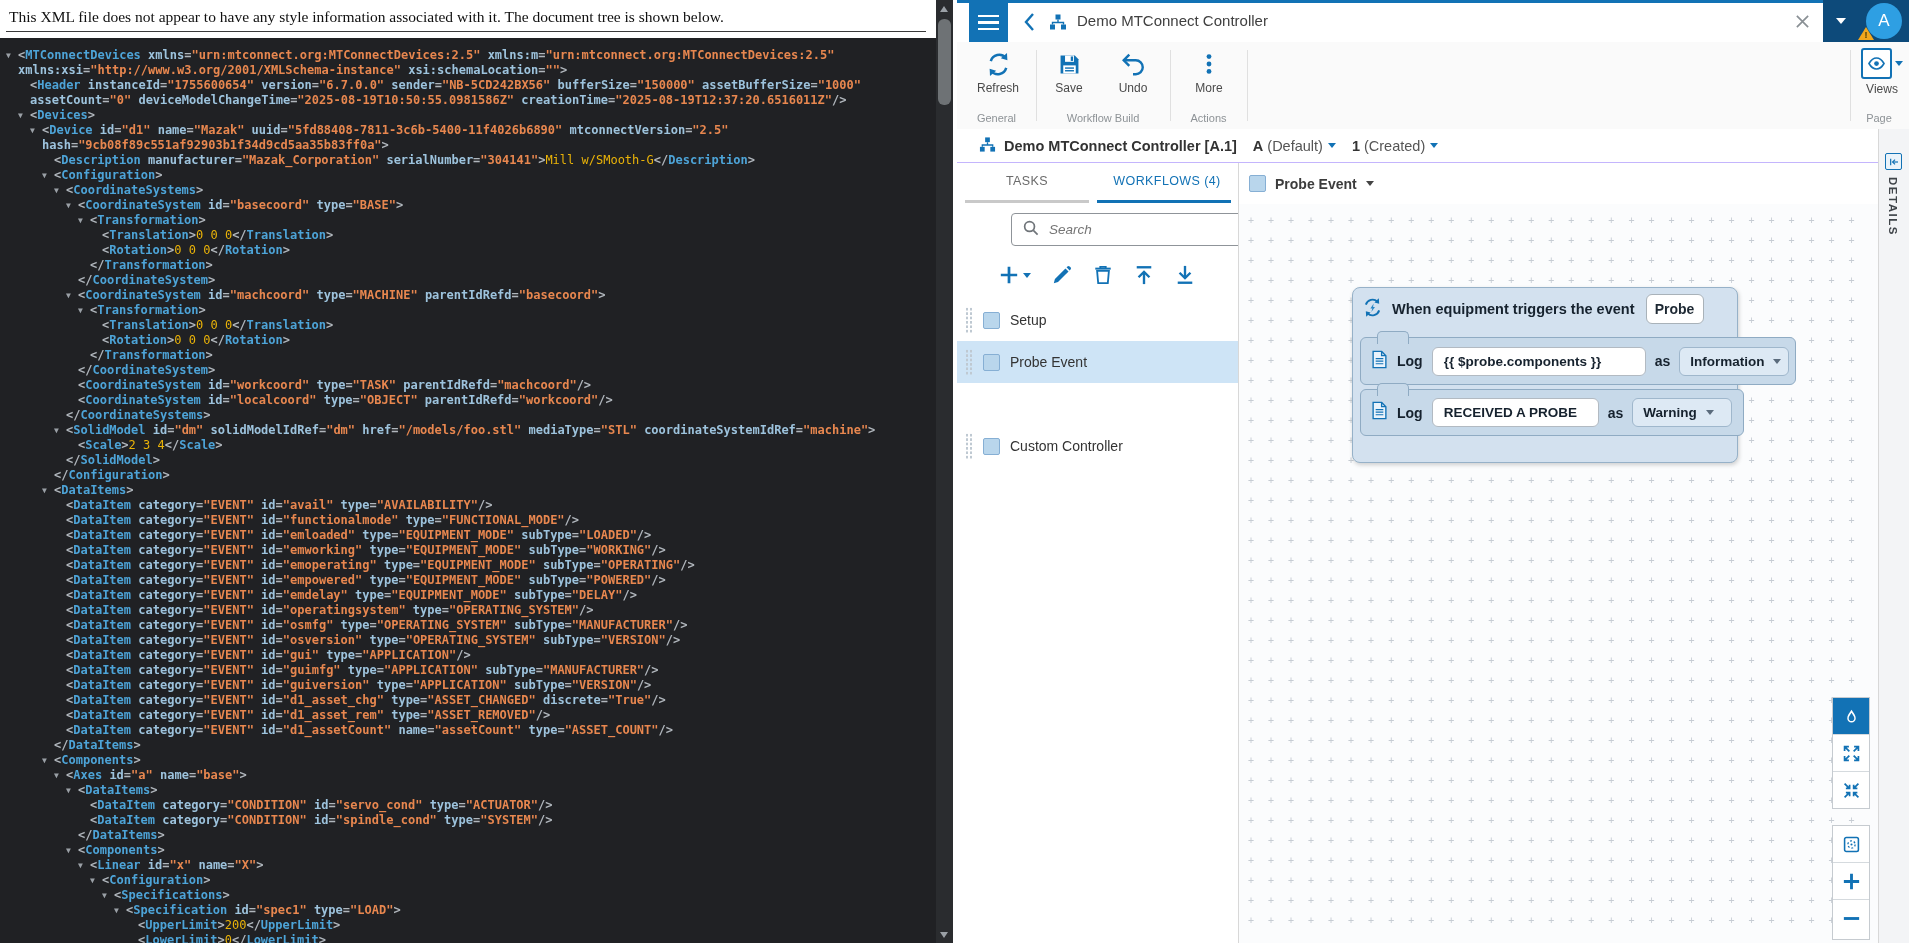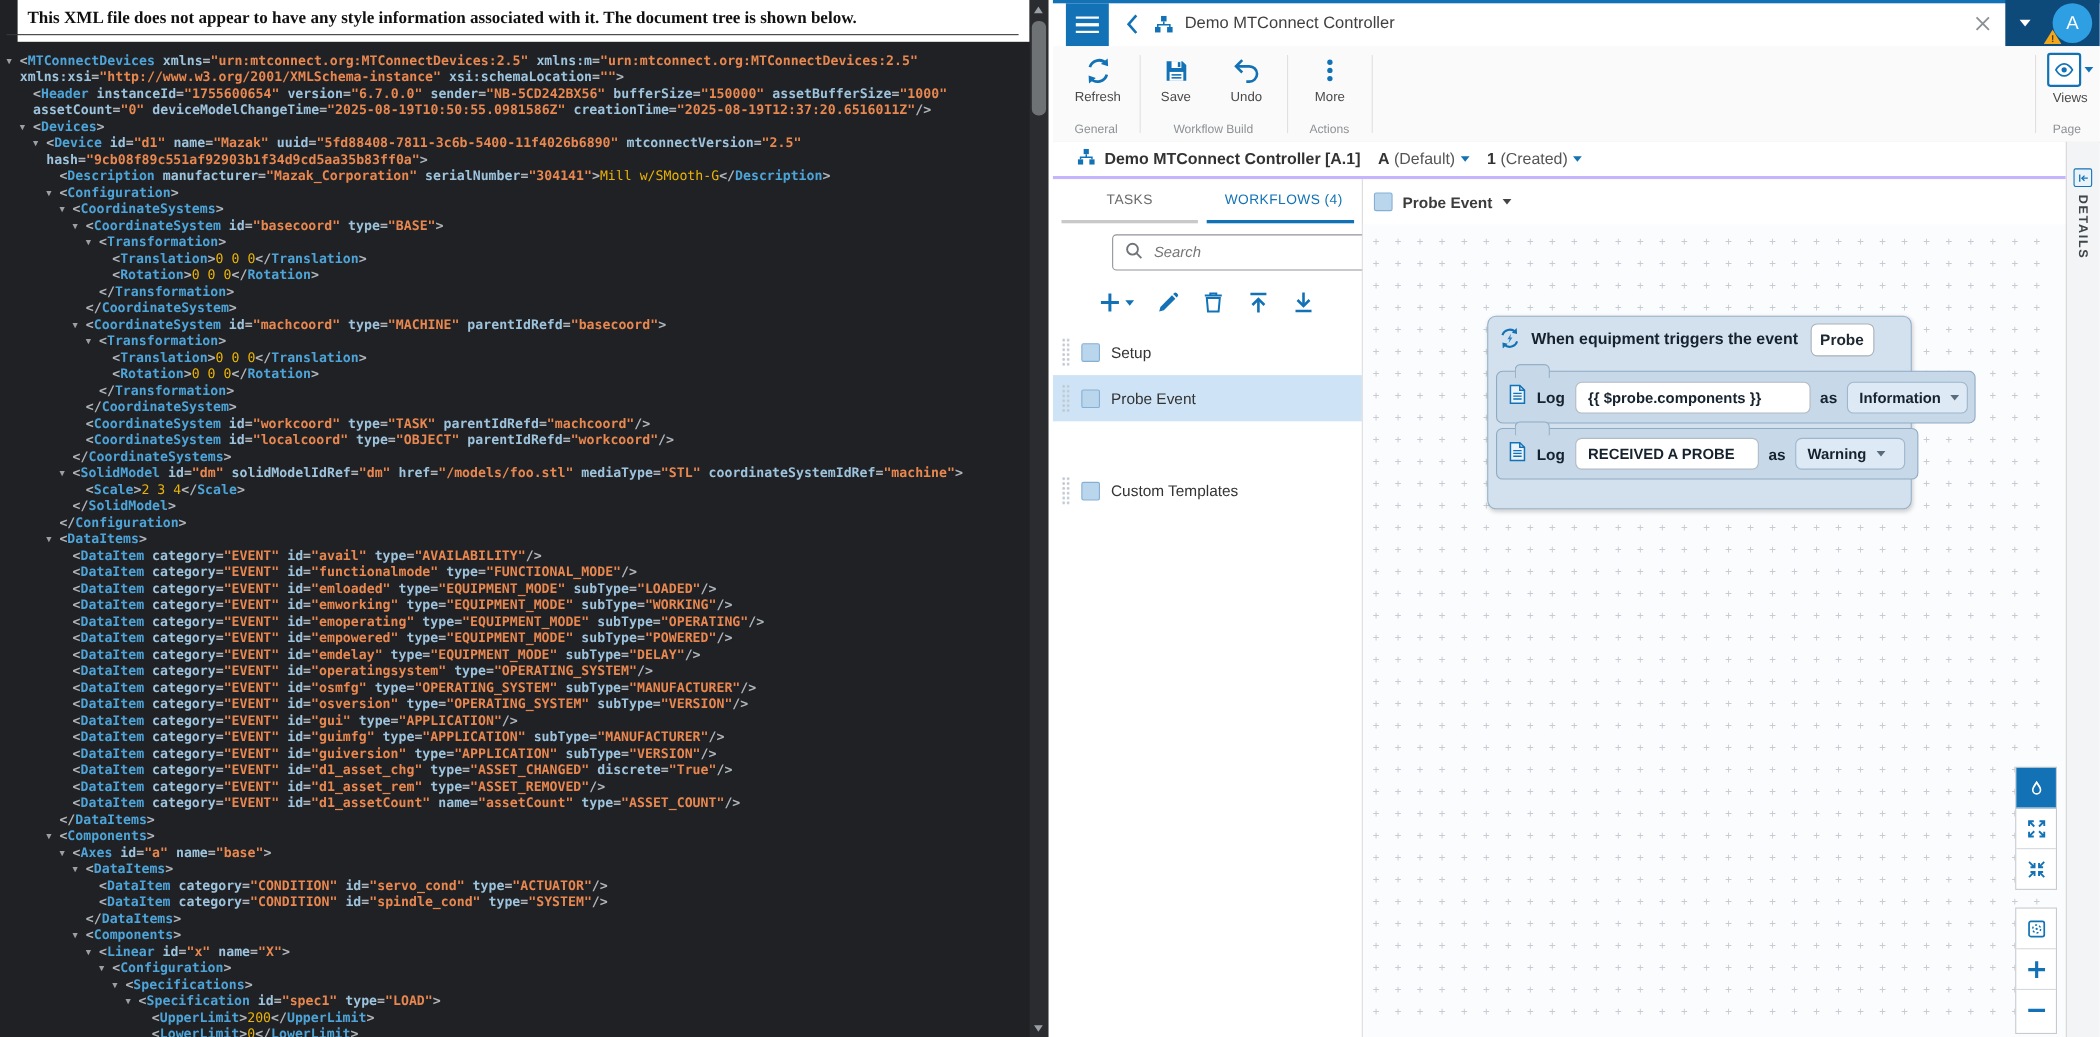--- a/index.html
+++ b/index.html
@@ -1,22 +1,22 @@
 <!DOCTYPE html>
 <html><head>
 <meta charset="utf-8">
 <style>
   html,body{margin:0;padding:0;background:#e8e8e8;}
   .screen{position:relative;width:1909px;height:943px;overflow:hidden;background:#fff;
           font-family:"Liberation Sans",sans-serif;}
 
   
   .xmlpanel{position:absolute;left:0;top:0;width:953px;height:943px;background:#202124;}
-  .banner{position:absolute;top:0;left:16px;right:17px;height:38px;background:#fff;color:#101010;
-          font-family:"Liberation Serif",serif;font-size:15.5px;padding:8px 10px 0 9px;box-sizing:border-box;font-weight:bold;}
+  .banner{position:absolute;top:0;left:0;right:17px;height:38px;background:#fff;color:#101010;
+          font-family:"Liberation Serif",serif;font-size:15.5px;padding:8px 10px 0 9px;box-sizing:border-box;}
   .banner-rule{position:absolute;top:31px;left:6px;right:27px;height:0;border:0;border-top:1.5px solid #3a3a3a;}
   .xmltree{position:absolute;top:38px;left:0;width:936px;bottom:0;overflow:hidden;
            font-family:"DejaVu Sans Mono",monospace;font-size:12px;line-height:15px;font-weight:600;
            padding-top:10px;white-space:pre;}
   .line{padding-left:calc(18px + var(--l)*12px);}
   .arrow{display:inline-block;width:12px;margin-left:-12px;color:#9aa0a6;font-size:8px;vertical-align:1px;cursor:pointer;}
   .t{color:#4da4d8;} .n{color:#9dc3dd;} .v{color:#e8874f;} .p{color:#b0b6bc;}
   .x{color:#eab308;font-weight:400;}
   .xscroll{position:absolute;top:0;right:0;width:17px;height:100%;background:#2a2c2f;cursor:pointer;}
   .sb-thumb{position:absolute;top:19px;left:2px;width:13px;height:86px;background:#6e7275;border-radius:6px;}
@@ -49,21 +49,21 @@
   .tbtn .lb{font-size:12px;color:#4a4a4a;margin-top:1px;}
   .tsep{position:absolute;top:8px;bottom:8px;width:1px;background:#e0e0e0;}
   .tgroup{position:absolute;bottom:5px;font-size:11px;color:#8d9296;text-align:center;}
   .views{position:absolute;left:898px;top:6px;width:54px;text-align:center;cursor:pointer;}
   .views .eyebox{width:27px;height:27px;border:2px solid #1272b5;border-radius:3px;display:inline-flex;
                  align-items:center;justify-content:center;vertical-align:middle;background:#fff;}
   .views .vcaret{display:inline-block;margin-left:3px;width:0;height:0;border-left:4px solid transparent;
                  border-right:4px solid transparent;border-top:5px solid #1272b5;vertical-align:middle;}
   .views .lb{font-size:12px;color:#4a4a4a;margin-top:3px;}
 
-  .crumb{position:absolute;top:129px;left:0;width:921px;height:34px;background:#fff;border-bottom:3px solid #c4b5fd;
+  .crumb{position:absolute;top:129px;left:0;width:921px;height:34px;background:#fff;border-bottom:1px solid #c4b5fd;
          display:flex;align-items:center;padding-left:22px;box-sizing:border-box;font-size:14.5px;color:#333;}
   .crumb .ttl{font-weight:bold;margin-left:8px;}
   .crumb .ver{font-weight:bold;margin-left:16px;}
   .crumb .note{color:#555;margin-left:4px;}
   .ccaret{display:inline-block;margin-left:5px;width:0;height:0;border-left:4.5px solid transparent;
           border-right:4.5px solid transparent;border-top:5.5px solid #1272b5;}
   .crumb-open{position:absolute;left:924px;top:135px;cursor:pointer;}
   .boxicon{width:17px;height:17px;border:1.5px solid #1272b5;border-radius:2px;background:#eaf3fa;
            display:flex;align-items:center;justify-content:center;box-sizing:border-box;}
 
@@ -330,21 +330,21 @@
         <span>Setup</span>
       </div>
       <div class="wrow sel" style="top:178px">
         <span class="handle"></span>
         <span class="chk"></span>
         <span>Probe Event</span>
       </div>
       <div class="wrow" style="top:262px">
         <span class="handle"></span>
         <span class="chk"></span>
-        <span>Custom Templates</span>
+        <span>Custom Controller</span>
       </div>
     </div>
     <div class="vdiv"></div>
 
     <div class="canvas">
       <div class="chead">
         <span class="chk"></span>
         <span>Probe Event</span>
         <span class="dcaret"></span>
       </div>

